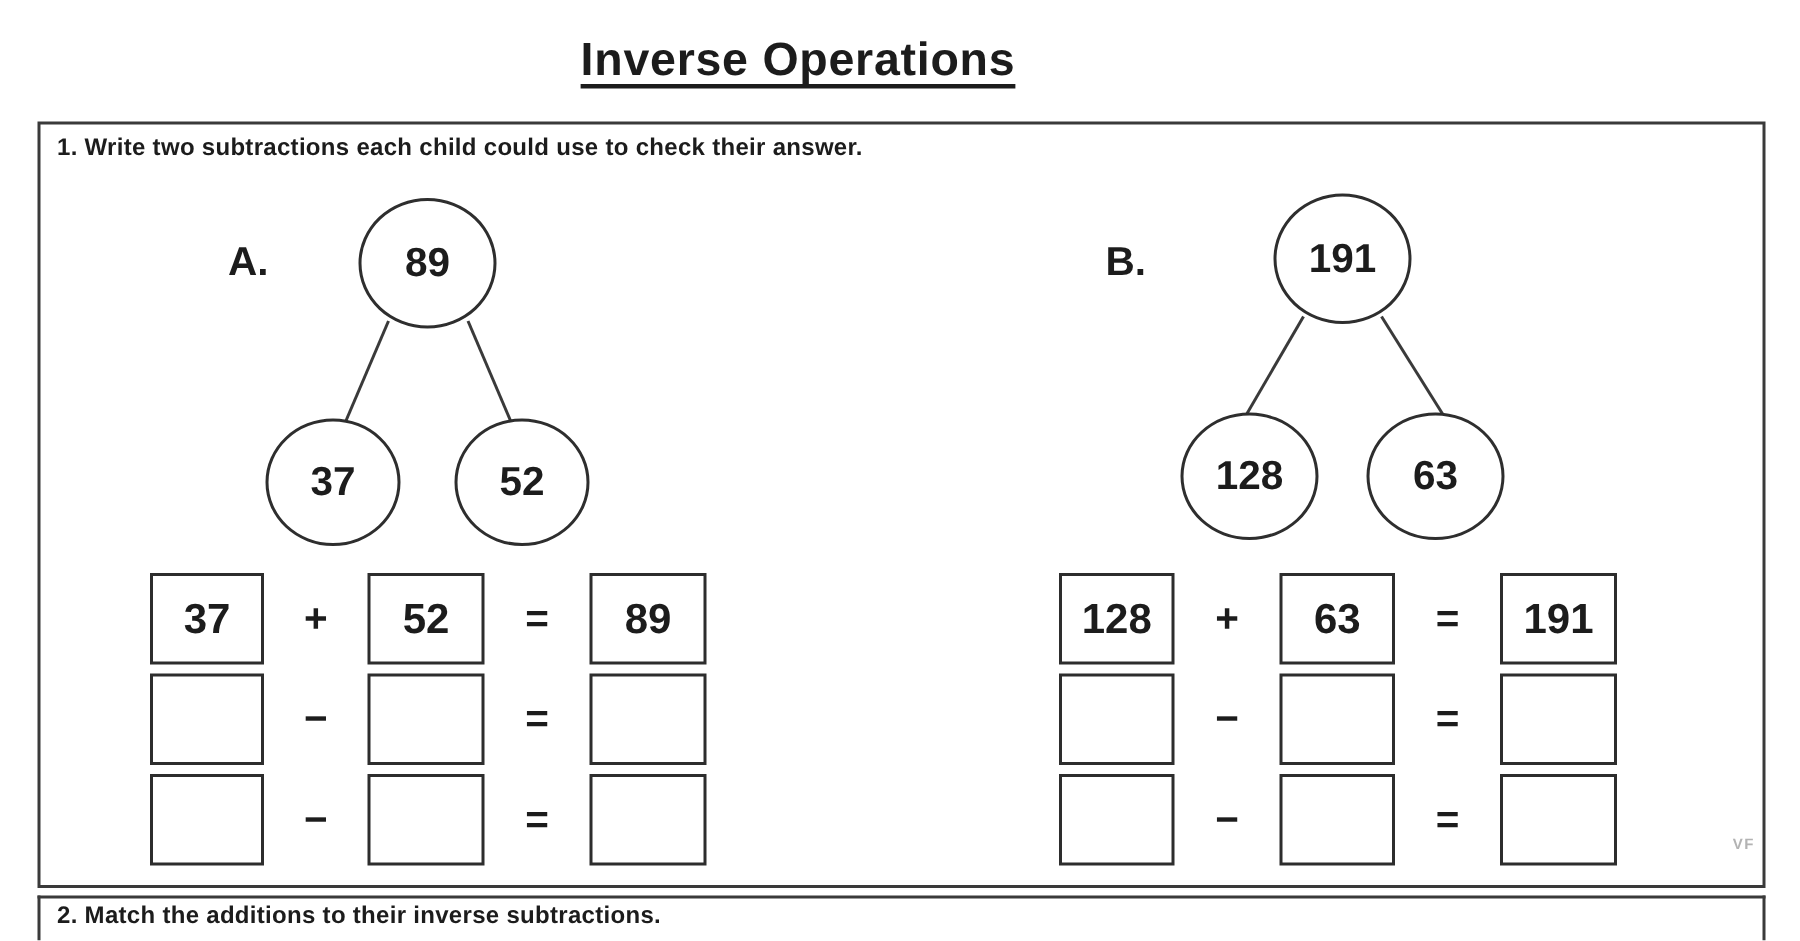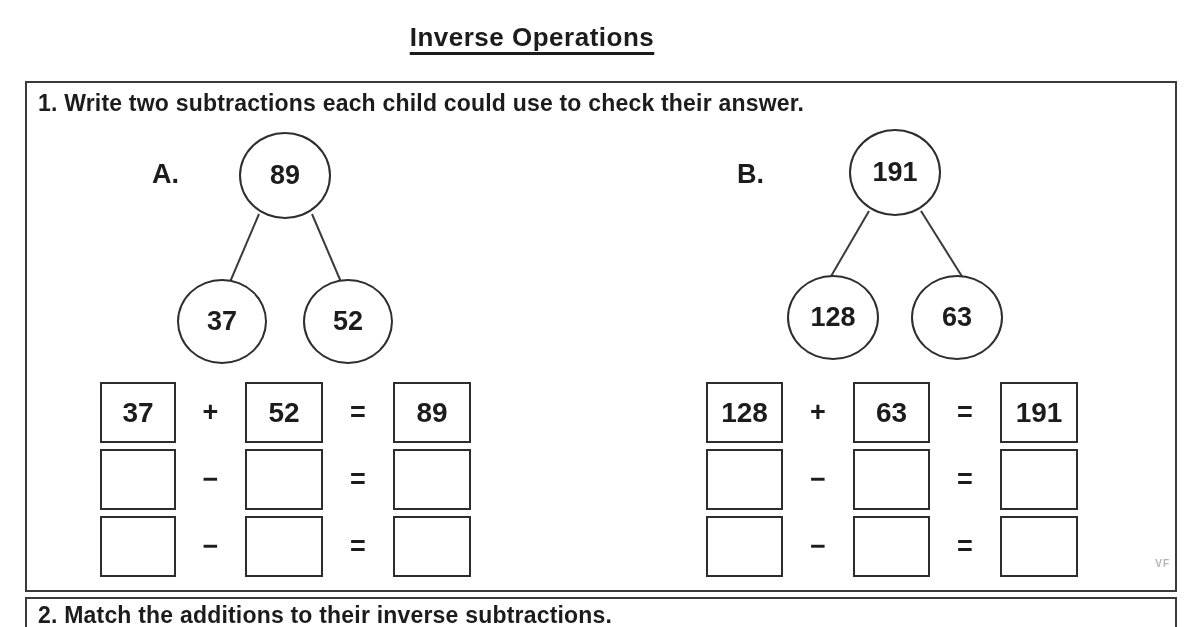--- a/index.html
+++ b/index.html
@@ -5,32 +5,32 @@
   * { margin:0; padding:0; box-sizing:border-box; }
   html,body { background:#ffffff; }
   .page {
     position:relative; width:1200px; height:627px;
     overflow:hidden; background:#ffffff;
     font-family:"Liberation Sans", sans-serif;
     color:#1c1c1c;
   }
   .title {
     position:absolute; left:0; top:22px; width:1064px;
-    text-align:center; font-size:26px; font-weight:700;
+    text-align:center; font-size:31px; font-weight:700;
     text-decoration:underline; text-decoration-thickness:3px; text-underline-offset:6px;
     letter-spacing:0.5px;
   }
   .panel {
     position:absolute; left:25px; width:1152px;
     border:2px solid #3a3a3a; background:#ffffff;
   }
   .panel.q1 { top:81px; height:511px; }
   .panel.q2 { top:597px; height:45px; border-bottom:none; }
   .prompt {
-    position:absolute; font-size:23px; font-weight:700; white-space:nowrap;
+    position:absolute; font-size:16px; font-weight:700; white-space:nowrap;
     letter-spacing:0.2px;
   }
   .prompt.p1 { left:38px; top:90px; }
   .prompt.p2 { left:38px; top:602px; }
   .part-label { position:absolute; font-size:27px; font-weight:700; }
   .lbl-a { left:152px; top:159px; }
   .lbl-b { left:737px; top:159px; }
   .circle {
     position:absolute; border:2px solid #2e2e2e; border-radius:50%;
     background:#ffffff; display:flex; align-items:center; justify-content:center;

